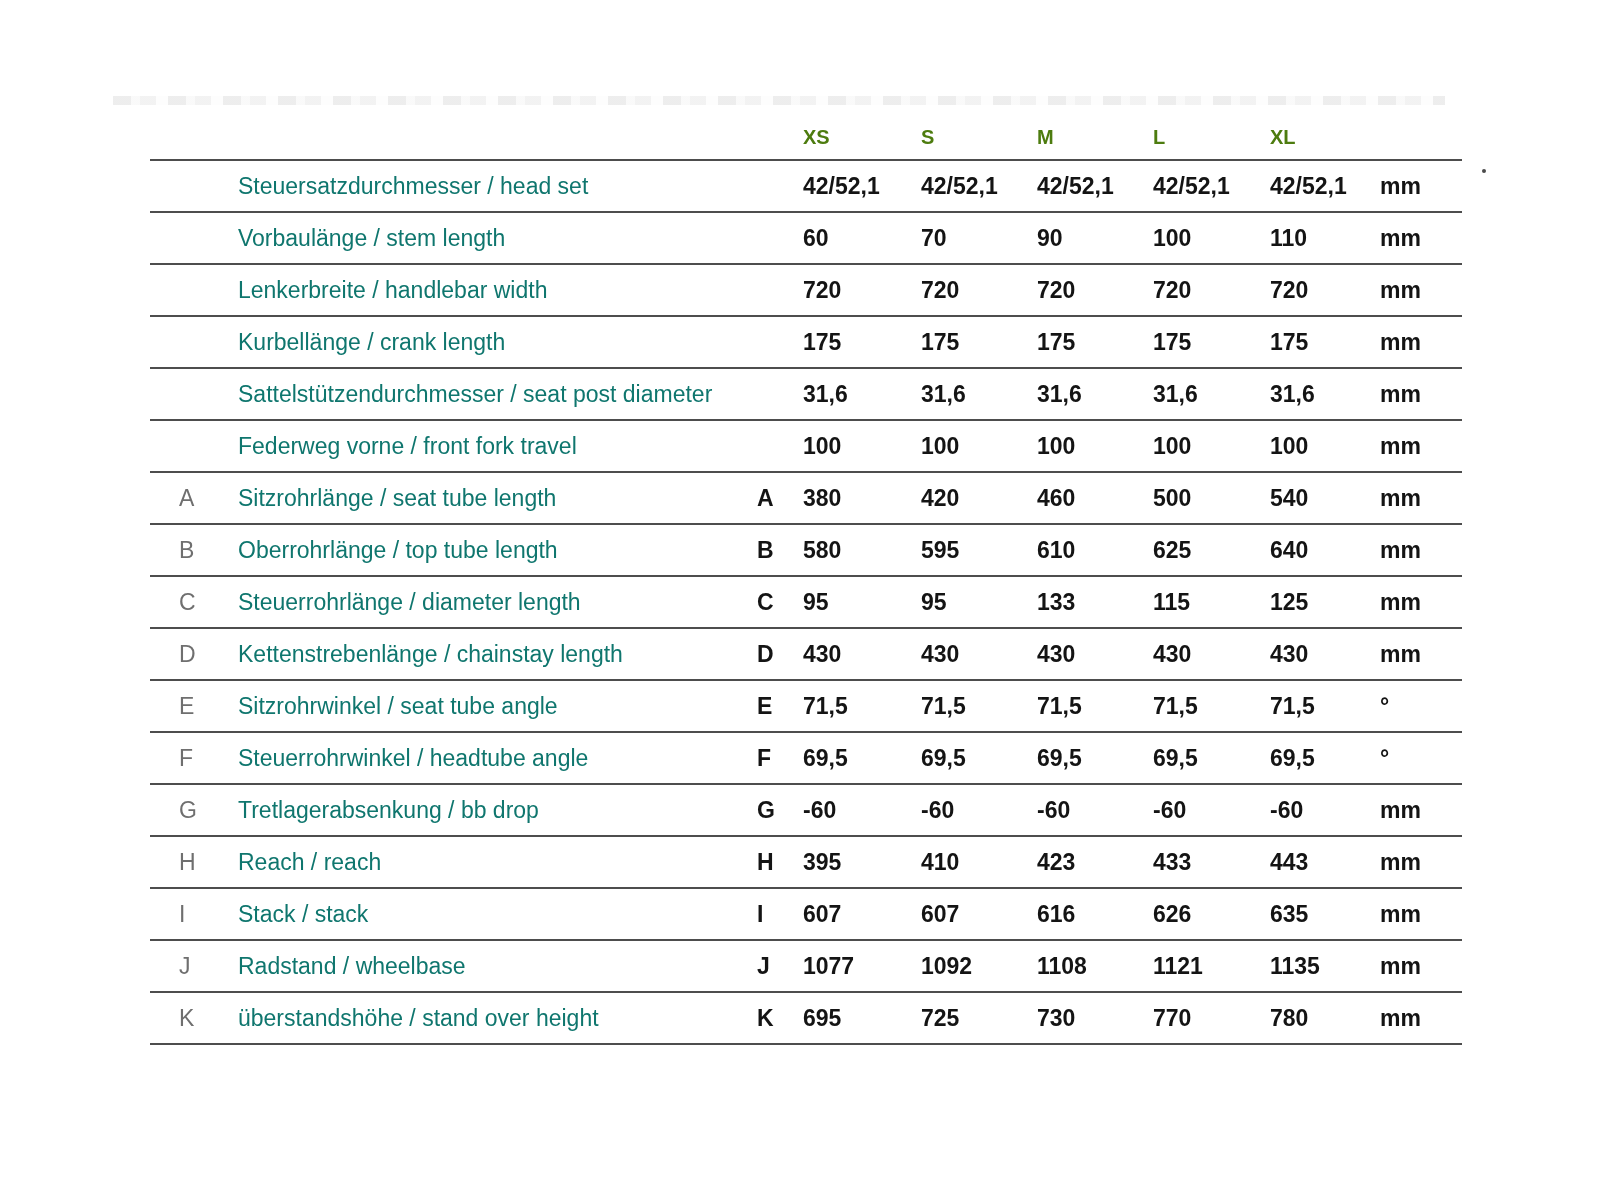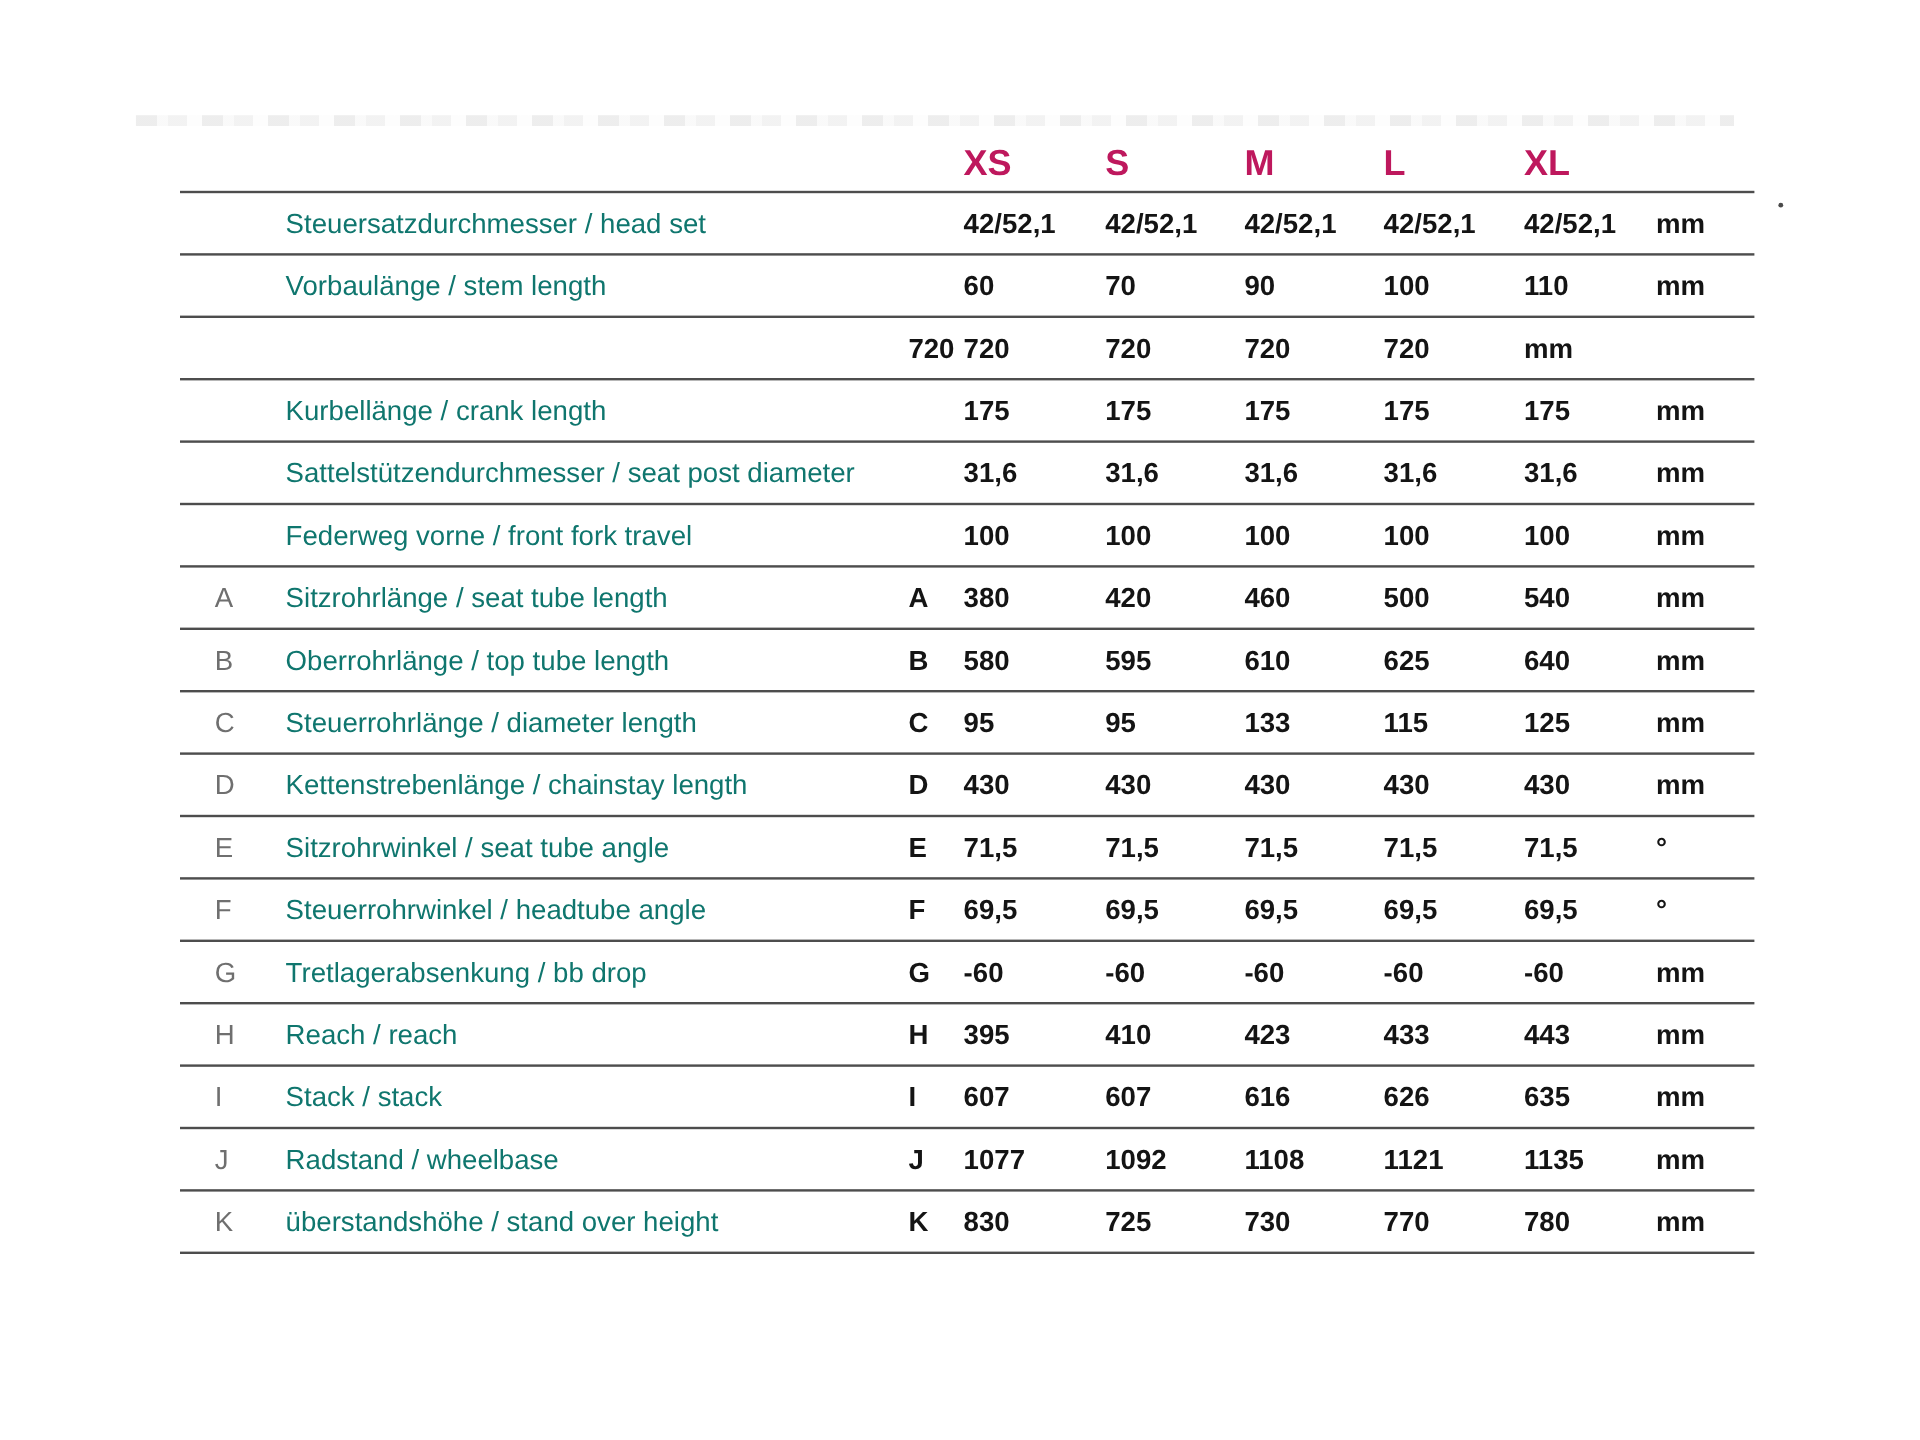--- a/index.html
+++ b/index.html
@@ -51,22 +51,22 @@
     line-height: 1;
   }
   .letter-gray { color: #6f6f6f; padding-left: 29px; }
   .label { color: #0f766e; }
   .letter-bold, .value, .unit {
     font-weight: bold;
     color: #141414;
   }
   .size-h {
     font-weight: bold;
-    font-size: 30px;
-    color: #be185d;
+    font-size: 20px;
+    color: #4d7c0f;
   }
 </style>
 </head>
 <body>
 
 <div class="canvas">
 
   <div class="artifact-band"></div>
   <div class="stray-dot"></div>
 
@@ -102,20 +102,21 @@
           <div class="cell letter-bold"></div>
           <div class="cell value">60</div>
           <div class="cell value">70</div>
           <div class="cell value">90</div>
           <div class="cell value">100</div>
           <div class="cell value">110</div>
           <div class="cell unit">mm</div>
         </div>
         <div class="row">
           <div class="cell letter-gray"></div>
+          <div class="cell label">Lenkerbreite / handlebar width</div>
           <div class="cell letter-bold"></div>
           <div class="cell value">720</div>
           <div class="cell value">720</div>
           <div class="cell value">720</div>
           <div class="cell value">720</div>
           <div class="cell value">720</div>
           <div class="cell unit">mm</div>
         </div>
         <div class="row">
           <div class="cell letter-gray"></div>
@@ -257,21 +258,21 @@
           <div class="cell value">1092</div>
           <div class="cell value">1108</div>
           <div class="cell value">1121</div>
           <div class="cell value">1135</div>
           <div class="cell unit">mm</div>
         </div>
         <div class="row">
           <div class="cell letter-gray">K</div>
           <div class="cell label">überstandshöhe / stand over height</div>
           <div class="cell letter-bold">K</div>
-          <div class="cell value">830</div>
+          <div class="cell value">695</div>
           <div class="cell value">725</div>
           <div class="cell value">730</div>
           <div class="cell value">770</div>
           <div class="cell value">780</div>
           <div class="cell unit">mm</div>
         </div>
       </div>
 
   </div>
 

